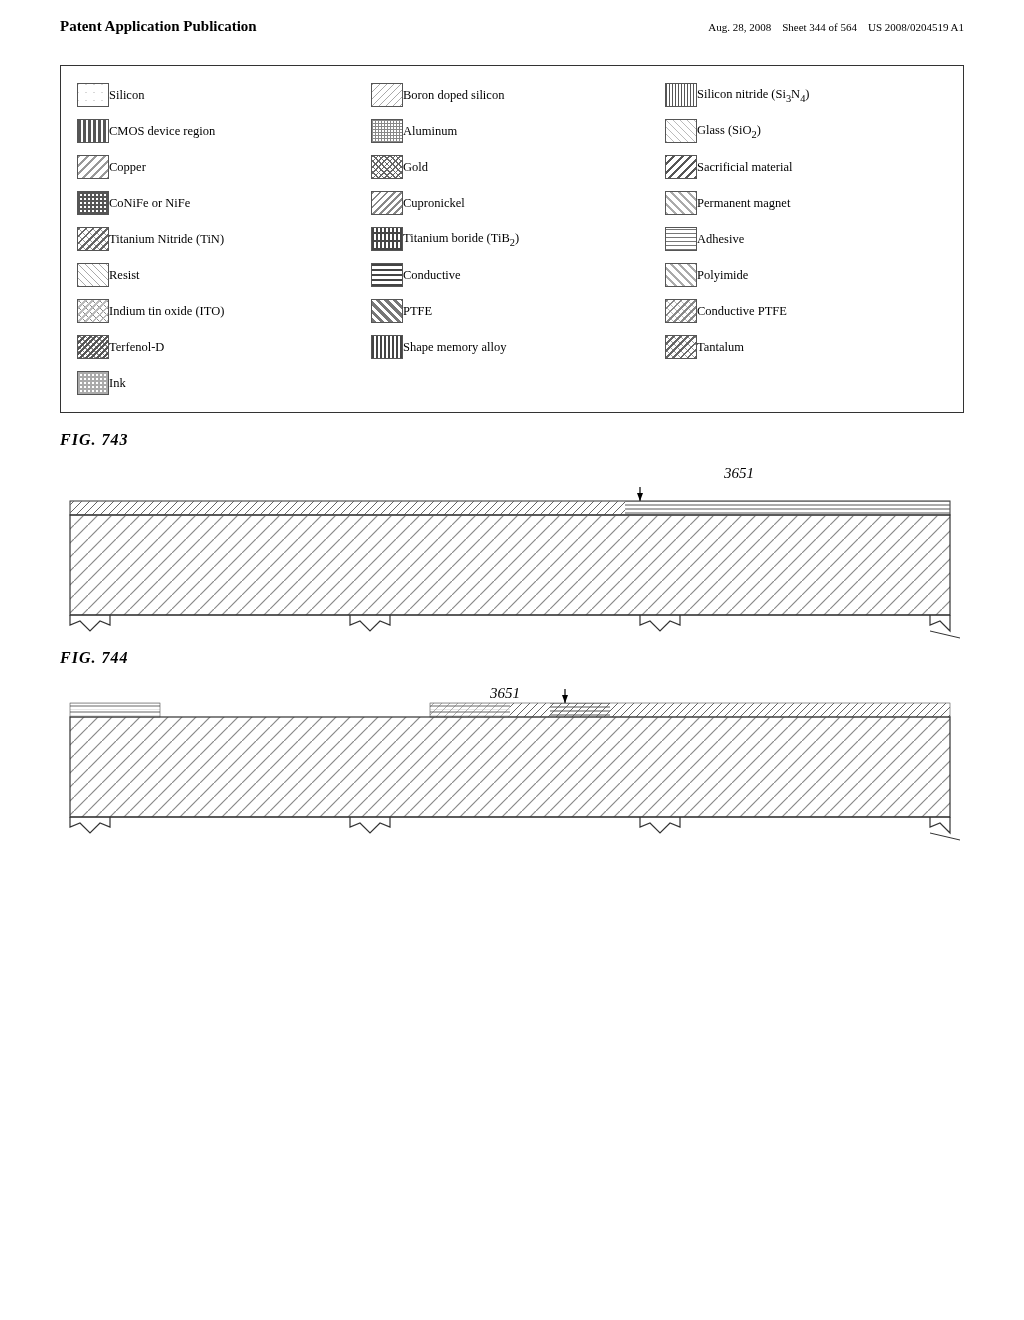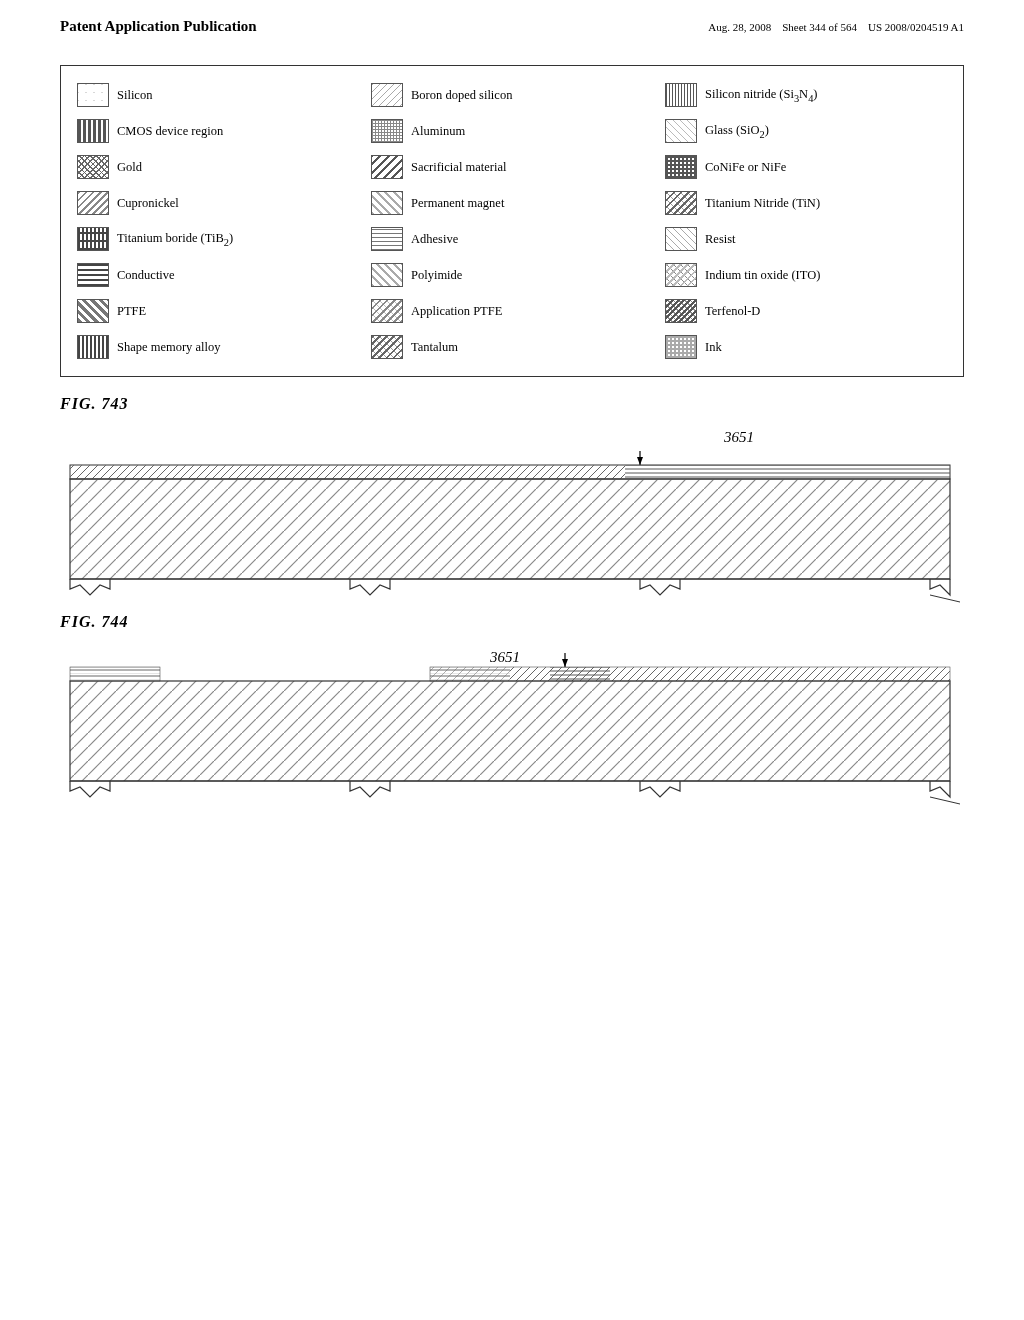--- a/index.html
+++ b/index.html
@@ -39,21 +39,21 @@
       border: 1.5px solid #333;
       padding: 14px 10px;
       margin-bottom: 18px;
       display: grid;
       grid-template-columns: repeat(3, 1fr);
       gap: 6px 0;
     }
     .legend-item {
       display: flex;
       align-items: center;
-      gap: 8px;
+      gap: 0;
       font-size: 12.5px;
       padding: 3px 6px;
     }
     .swatch {
       width: 32px;
       height: 24px;
       flex-shrink: 0;
       border: 1px solid #555;
       position: relative;
       overflow: hidden;
@@ -398,20 +398,24 @@
     </div>
     <div class="legend-item">
       <div class="swatch swatch-aluminum"></div>
       <span>Aluminum</span>
     </div>
     <div class="legend-item">
       <div class="swatch swatch-glass"></div>
       <span>Glass (SiO<sub>2</sub>)</span>
     </div>
     <div class="legend-item">
+      <div class="swatch swatch-copper"></div>
+      <span>Copper</span>
+    </div>
+    <div class="legend-item">
       <div class="swatch swatch-gold"></div>
       <span>Gold</span>
     </div>
 
     <div class="legend-item">
       <div class="swatch swatch-sacrificial"></div>
       <span>Sacrificial material</span>
     </div>
     <div class="legend-item">
       <div class="swatch swatch-conife"></div>
@@ -453,21 +457,21 @@
     <div class="legend-item">
       <div class="swatch swatch-ito"></div>
       <span>Indium tin oxide (ITO)</span>
     </div>
     <div class="legend-item">
       <div class="swatch swatch-ptfe"></div>
       <span>PTFE</span>
     </div>
     <div class="legend-item">
       <div class="swatch swatch-conductive-ptfe"></div>
-      <span>Application PTFE</span>
+      <span>Conductive PTFE</span>
     </div>
     <div class="legend-item">
       <div class="swatch swatch-terfenol"></div>
       <span>Terfenol-D</span>
     </div>
     <div class="legend-item">
       <div class="swatch swatch-sma"></div>
       <span>Shape memory alloy</span>
     </div>
     <div class="legend-item">

